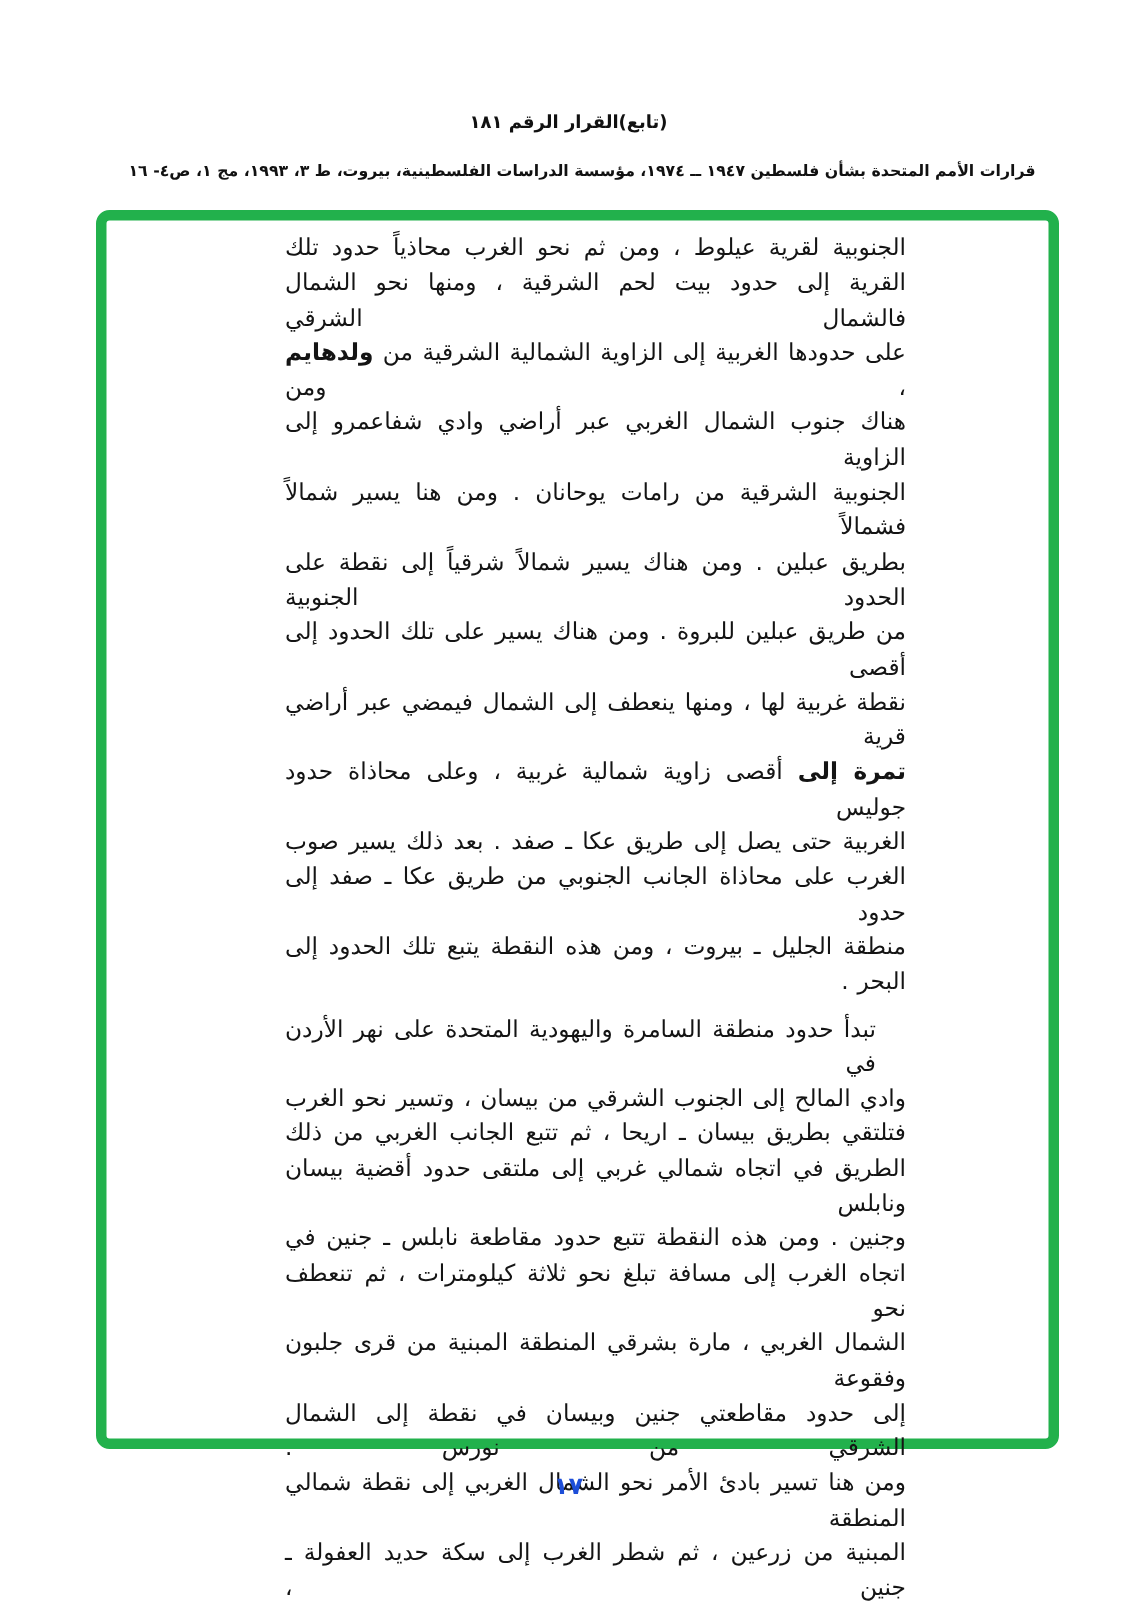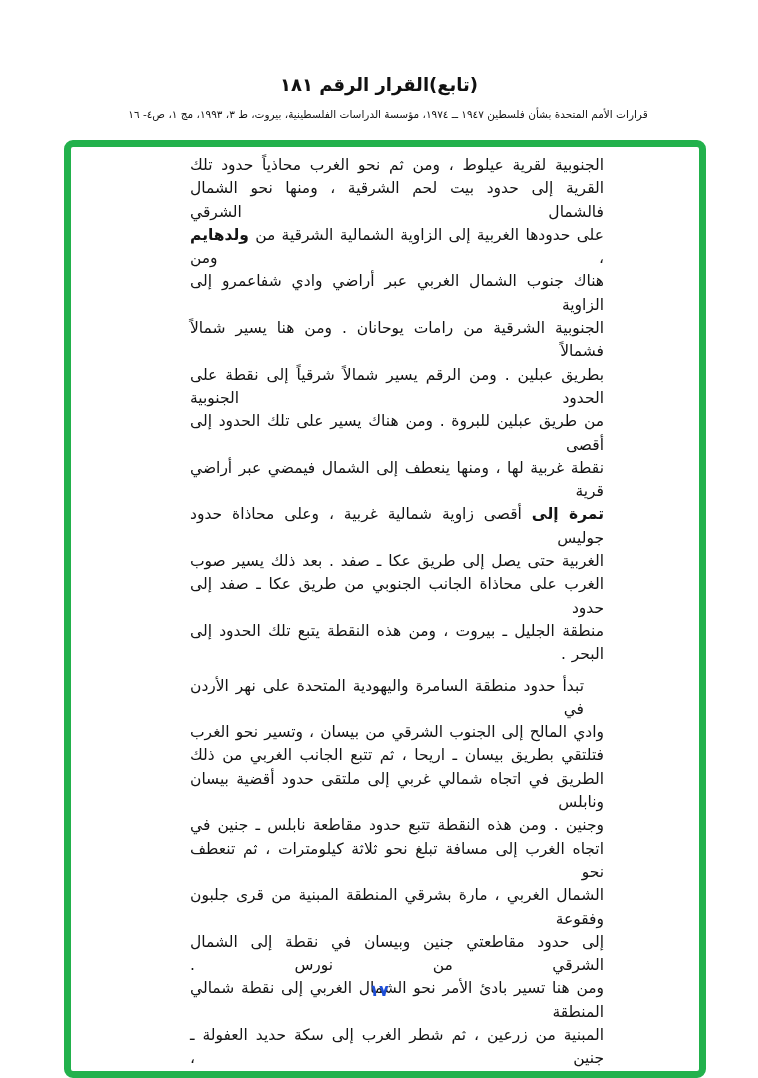--- a/index.html
+++ b/index.html
@@ -15,43 +15,43 @@
     background: #ffffff;
     overflow: hidden;
   }
   .doc-title {
     position: absolute;
     top: 74px;
     left: 0;
     right: 0;
     text-align: center;
     direction: rtl;
-    font-size: 18px;
+    font-size: 12px;
     font-weight: bold;
     color: #111;
   }
   .doc-source {
     position: absolute;
     top: 108px;
     left: 0;
     right: 0;
     padding-left: 18px;
     text-align: center;
     direction: rtl;
     font-size: 10.5px;
-    font-weight: normal;
+    font-weight: bold;
     color: #111;
     white-space: nowrap;
   }
   .green-box {
     position: absolute;
     left: 64px;
     top: 140px;
     width: 642px;
-    height: 938px;
+    height: 826px;
     box-sizing: border-box;
     border: 7px solid #22b14c;
     border-radius: 9px;
     background: #ffffff;
   }
   .text-block {
     position: absolute;
     top: 7px;
     right: 95px;
     width: 414px;
@@ -96,21 +96,21 @@
   <div class="doc-source">قرارات الأمم المتحدة بشأن فلسطين ١٩٤٧ ــ ١٩٧٤، مؤسسة الدراسات الفلسطينية، بيروت، ط ٣، ١٩٩٣، مج ١، ص٤- ١٦</div>
 
   <div class="green-box" id="green-box" style="border-color: rgb(34, 177, 76);">
     <div class="text-block" id="text-block">
         <div class="para">
           <div class="line">الجنوبية لقرية عيلوط ، ومن ثم نحو الغرب محاذياً حدود تلك</div>
           <div class="line">القرية إلى حدود بيت لحم الشرقية ، ومنها نحو الشمال فالشمال الشرقي</div>
           <div class="line">على حدودها الغربية إلى الزاوية الشمالية الشرقية من <b>ولدهايم</b> ، ومن</div>
           <div class="line">هناك جنوب الشمال الغربي عبر أراضي وادي شفاعمرو إلى الزاوية</div>
           <div class="line">الجنوبية الشرقية من رامات يوحانان . ومن هنا يسير شمالاً فشمالاً</div>
-          <div class="line">بطريق عبلين . ومن الرقم يسير شمالاً شرقياً إلى نقطة على الحدود الجنوبية</div>
+          <div class="line">بطريق عبلين . ومن هناك يسير شمالاً شرقياً إلى نقطة على الحدود الجنوبية</div>
           <div class="line">من طريق عبلين للبروة . ومن هناك يسير على تلك الحدود إلى أقصى</div>
           <div class="line">نقطة غربية لها ، ومنها ينعطف إلى الشمال فيمضي عبر أراضي قرية</div>
           <div class="line"><b>تمرة إلى</b> أقصى زاوية شمالية غربية ، وعلى محاذاة حدود جوليس</div>
           <div class="line">الغربية حتى يصل إلى طريق عكا ـ صفد . بعد ذلك يسير صوب</div>
           <div class="line">الغرب على محاذاة الجانب الجنوبي من طريق عكا ـ صفد إلى حدود</div>
           <div class="line last">منطقة الجليل ـ بيروت ، ومن هذه النقطة يتبع تلك الحدود إلى البحر .</div>
         </div>
         <div class="para">
           <div class="line indent">تبدأ حدود منطقة السامرة واليهودية المتحدة على نهر الأردن في</div>
           <div class="line">وادي المالح إلى الجنوب الشرقي من بيسان ، وتسير نحو الغرب</div>

